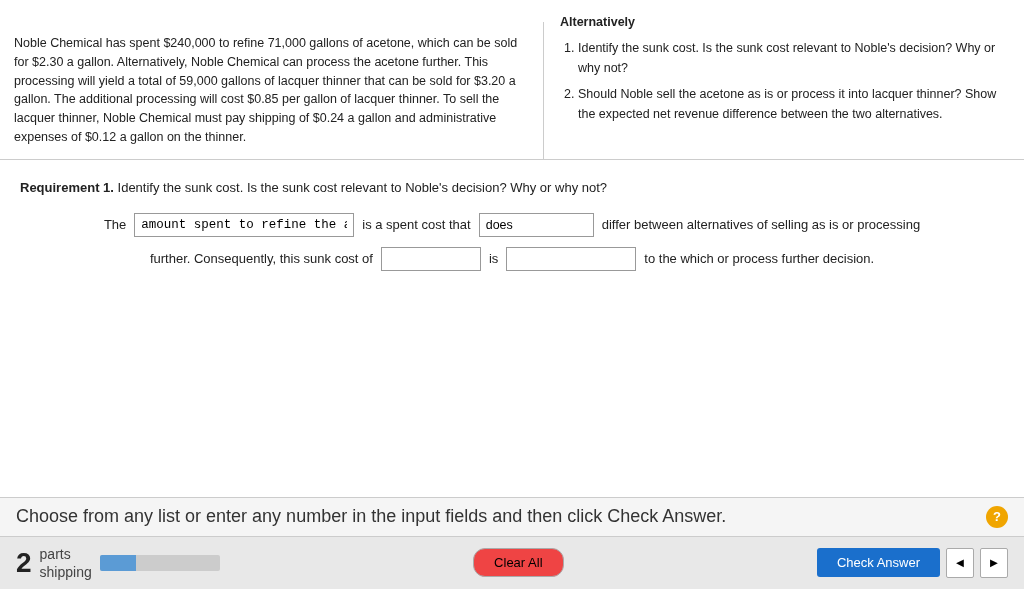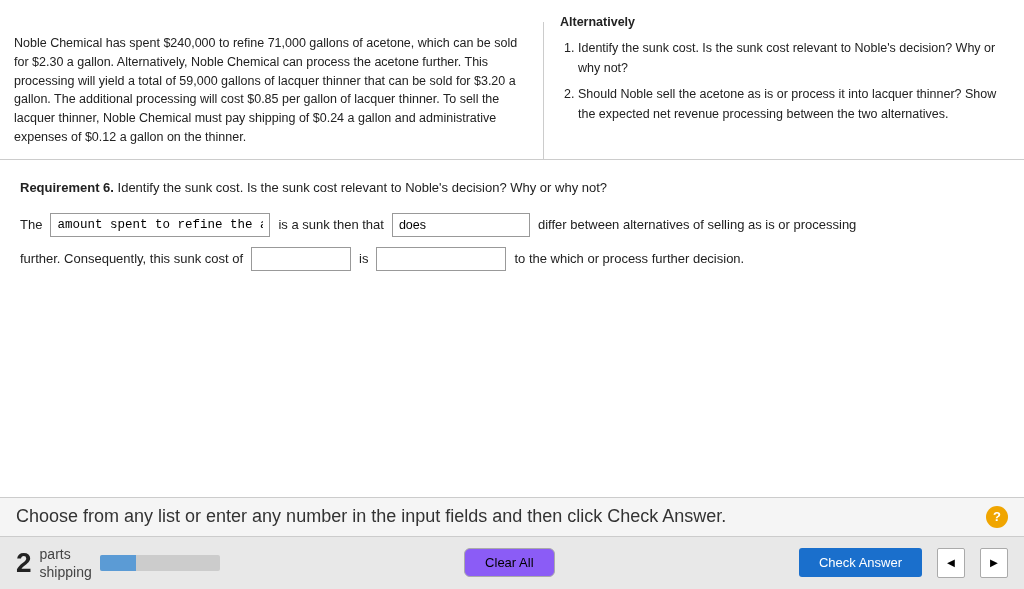--- a/index.html
+++ b/index.html
@@ -63,20 +63,21 @@
     }
 
     
     .sentence-row {
       display: flex;
       align-items: center;
       flex-wrap: wrap;
       gap: 8px;
       margin-bottom: 10px;
       line-height: 1.8;
+      justify-content: center;
     }
 
     .sentence-row span {
       white-space: nowrap;
     }
 
     input[type="text"] {
       border: 1px solid #999;
       padding: 2px 6px;
       font-size: 12.5px;
@@ -162,32 +163,32 @@
       width: 30%;
     }
 
     .footer-center {
       flex: 1;
       display: flex;
       justify-content: center;
     }
 
     .clear-all-btn {
-      background: #8b5cf6;
+      background: #ef4444;
       border: 1px solid #aaa;
       padding: 6px 20px;
       font-size: 13px;
       cursor: pointer;
-      border-radius: 6px;
+      border-radius: 12px;
     }
 
     .footer-right {
       display: flex;
       align-items: center;
-      gap: 15px;
+      gap: 6px;
     }
 
     .check-answer-btn {
       background: #1a6fcc;
       color: #fff;
       border: none;
       padding: 7px 20px;
       font-size: 13px;
       cursor: pointer;
       border-radius: 3px;
@@ -213,36 +214,36 @@
   <div class="scenario-text">
     <span>Noble Chemical has spent $240,000 to refine 71,000 gallons of acetone, which can be sold for $2.30 a gallon. Alternatively, Noble Chemical can process the acetone further. This processing will yield a total of 59,000 gallons of lacquer thinner that can be sold for $3.20 a gallon. The additional processing will cost $0.85 per gallon of lacquer thinner. To sell the lacquer thinner, Noble Chemical must pay shipping of $0.24 a gallon and administrative expenses of $0.12 a gallon on the thinner.</span>
   </div>
   <div class="requirements-panel">
     <div class="req-title">Alternatively</div>
     <ol>
       <li>
         <span>Identify the sunk cost. Is the sunk cost relevant to Noble's decision? Why or why not?</span>
       </li>
       <li>
-        <span>Should Noble sell the acetone as is or process it into lacquer thinner? Show the expected net revenue processing between the two alternatives.</span>
+        <span>Should Noble sell the acetone as is or process it into lacquer thinner? Show the expected net revenue difference between the two alternatives.</span>
       </li>
     </ol>
   </div>
 </div>
 
 <div class="main-content">
   <div class="requirement-heading">
-    <strong>Requirement 6.</strong><span> Identify the sunk cost. Is the sunk cost relevant to Noble's decision? Why or why not?</span>
+    <strong>Requirement 1.</strong><span> Identify the sunk cost. Is the sunk cost relevant to Noble's decision? Why or why not?</span>
   </div>
 
   <div class="sentence-row">
     <span>The</span>
     <input type="text" style="width: 220px; font-family: Liberation Mono, monospace;" value="amount spent to refine the acetone">
-    <span>is a sunk then that</span>
-    <input type="text" style="width: 138px;" value="does">
+    <span>is a spent cost that</span>
+    <input type="text" style="width: 115px;" value="does">
     <span>differ between alternatives of selling as is or processing</span>
   </div>
 
   <div class="sentence-row">
     <span>further. Consequently, this sunk cost of</span>
     <input type="text" style="width: 100px;" value="">
     <span>is</span>
     <input type="text" style="width: 130px;" value="">
     <span>to the which or process further decision.</span>
   </div>

